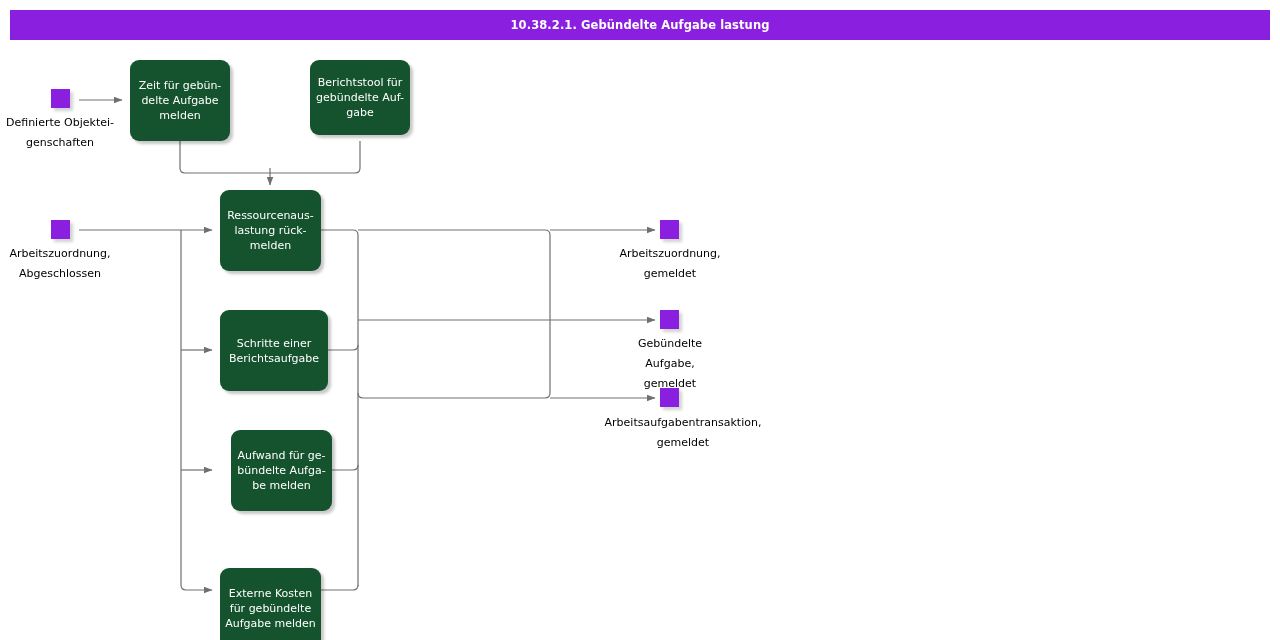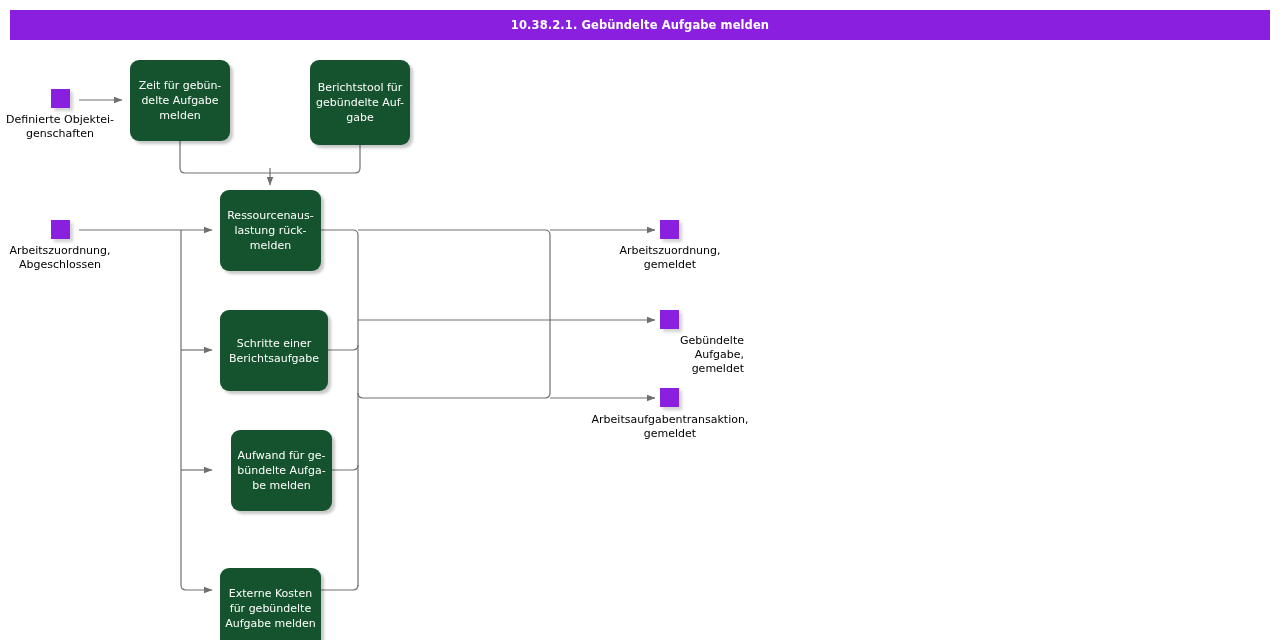--- a/index.html
+++ b/index.html
@@ -71,31 +71,31 @@
     position: absolute;
     width: 19px;
     height: 19px;
     background: #8A1FE0;
     box-shadow: 3px 3px 3px rgba(0,0,0,0.18);
   }
   .state-label {
     position: absolute;
     color: #000000;
     font-size: 11px;
-    line-height: 14px;
+    line-height: 20px;
     text-align: center;
     white-space: pre-line;
     font-family: "DejaVu Sans", sans-serif;
   }
 </style>
 </head>
 <body>
 
 <div id="title-bar">
-  <span class="title-text">10.38.2.1. Gebündelte Aufgabe melden</span>
+  <span class="title-text">10.38.2.1. Gebündelte Aufgabe lastung</span>
 </div>
 
 <svg id="connectors" viewBox="0 0 1280 640">
   <defs>
     <marker id="arrowhead" markerWidth="9" markerHeight="7" refX="8.5" refY="3.5" orient="auto" markerUnits="userSpaceOnUse">
       <polygon points="0 0, 9 3.5, 0 7" fill="#707070"></polygon>
     </marker>
   </defs>
   <g fill="none" stroke="#707070" stroke-width="1.2" stroke-linejoin="round">
 
@@ -127,21 +127,21 @@
 
   </g>
 </svg>
 
 <div class="proc-box" style="left:130px; top:60px; width:100px; height:81px;">
   <span class="proc-label">Zeit für gebün-
 delte Aufgabe
 melden</span>
 </div>
 
-<div class="proc-box" style="left:310px; top:60px; width:100px; height:85px;">
+<div class="proc-box" style="left:310px; top:60px; width:100px; height:75px;">
   <span class="proc-label">Berichtstool für
 gebündelte Auf-
 gabe</span>
 </div>
 
 <div class="proc-box" style="left:220px; top:190px; width:101px; height:81px;">
   <span class="proc-label">Ressourcenaus-
 lastung    rück-
 melden</span>
 </div>
@@ -169,19 +169,19 @@
 
 <div class="state-node" style="left:51px; top:220px;"></div>
 <div class="state-label" style="left:0px; top:244px; width:120px;">Arbeitszuordnung,
 Abgeschlossen</div>
 
 <div class="state-node" style="left:660px; top:220px;"></div>
 <div class="state-label" style="left:580px; top:244px; width:180px;">Arbeitszuordnung,
 gemeldet</div>
 
 <div class="state-node" style="left:660px; top:310px;"></div>
-<div class="state-label" style="left:564px; top:334px; width:180px;text-align:right;">Gebündelte
+<div class="state-label" style="left:580px; top:334px; width:180px;">Gebündelte
 Aufgabe,
 gemeldet</div>
 
 <div class="state-node" style="left:660px; top:388px;"></div>
-<div class="state-label" style="left:550px; top:413px; width:240px;">Arbeitsaufgabentransaktion,
+<div class="state-label" style="left:563px; top:413px; width:240px;">Arbeitsaufgabentransaktion,
 gemeldet</div>
 
 </body></html>

